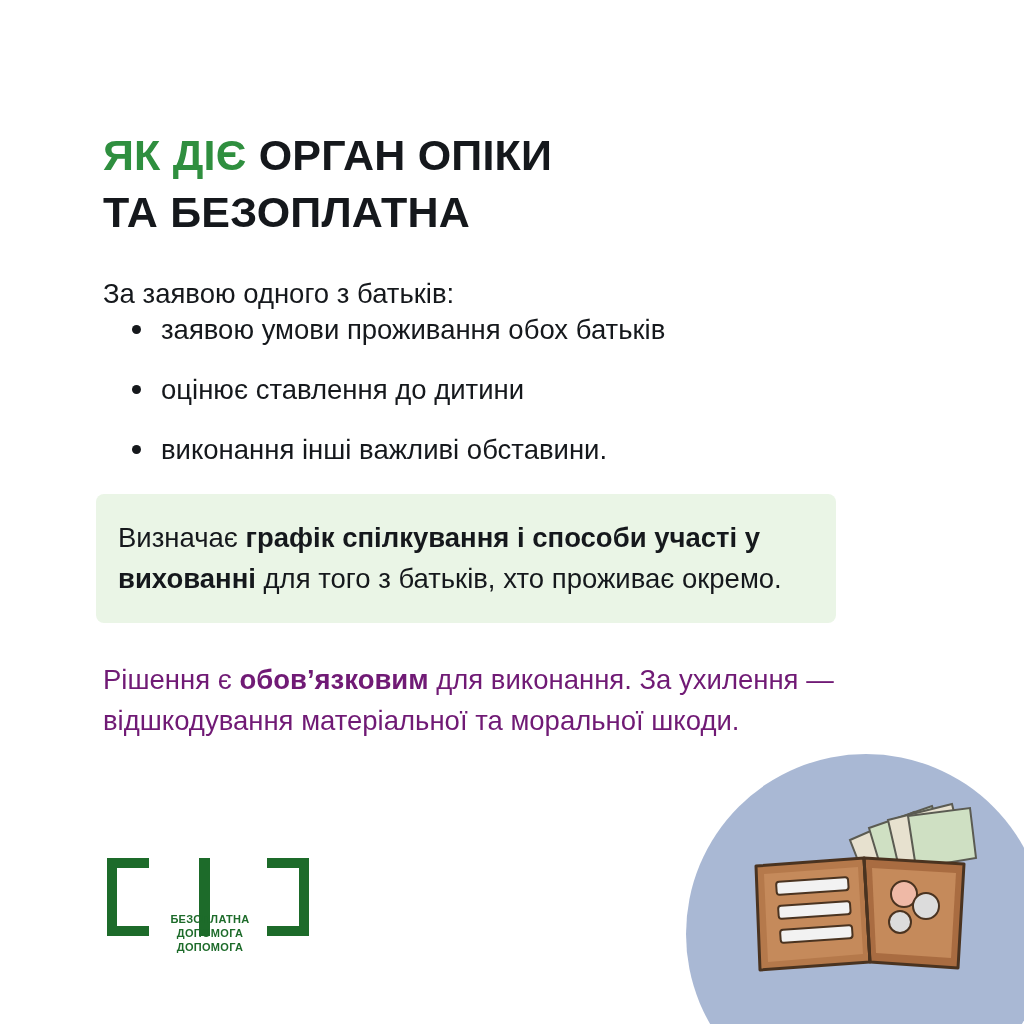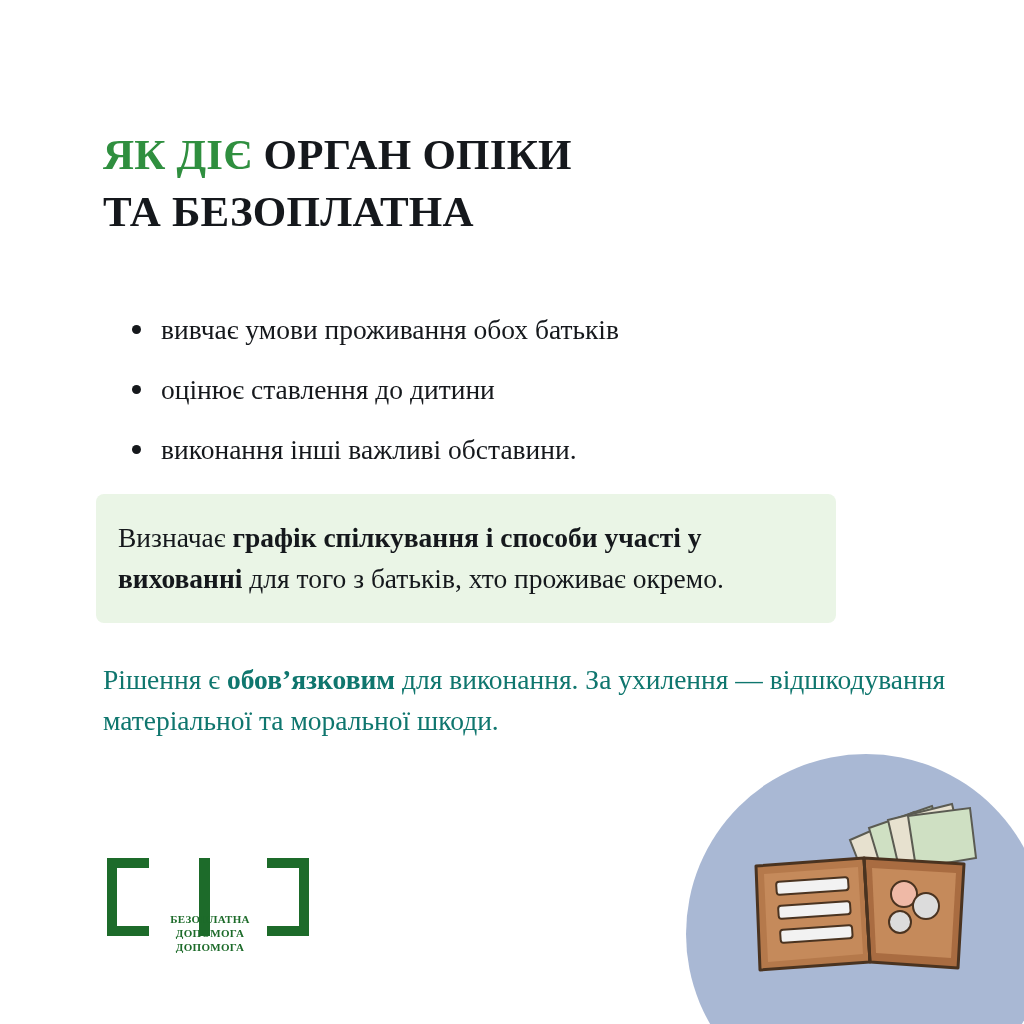--- a/index.html
+++ b/index.html
@@ -13,21 +13,20 @@
     font-family: "Liberation Sans", sans-serif;
     color: #15181c;
     overflow: hidden;
     position: relative;
   }
 
   .card {
     position: absolute;
     inset: 0;
     background: #ffffff;
-    font-family: Liberation Serif, serif;
   }
 
   
   .title {
     position: absolute;
     left: 103px;
     top: 98px;
     width: 830px;
     font-size: 43px;
     line-height: 1.32;
@@ -101,21 +100,21 @@
   }
 
   
   .footnote {
     position: absolute;
     left: 103px;
     top: 632px;
     width: 880px;
     font-size: 27.5px;
     line-height: 1.48;
-    color: #0f766e;
+    color: #701a75;
     margin-top: 28px;
   }
   .footnote b {
     font-weight: 700;
   }
 
   
   .illustration {
     position: absolute;
     right: 0;
@@ -164,25 +163,26 @@
 </head>
 <body>
 
 <div class="card">
 
   <h1 class="title">
     <span class="title-line"><span class="accent">ЯК ДІЄ</span><span> ОРГАН ОПІКИ</span></span>
     <span class="title-line">ТА БЕЗОПЛАТНА</span>
   </h1>
 
+  <p class="intro">За заявою одного з батьків:</p>
 
   <ul class="bullets">
     <li>
       <span class="dot"></span>
-      <span>вивчає умови проживання обох батьків</span>
+      <span>заявою умови проживання обох батьків</span>
     </li>
     <li>
       <span class="dot"></span>
       <span>оцінює ставлення до дитини</span>
     </li>
     <li>
       <span class="dot"></span>
       <span>виконання інші важливі обставини.</span>
     </li>
   </ul>

